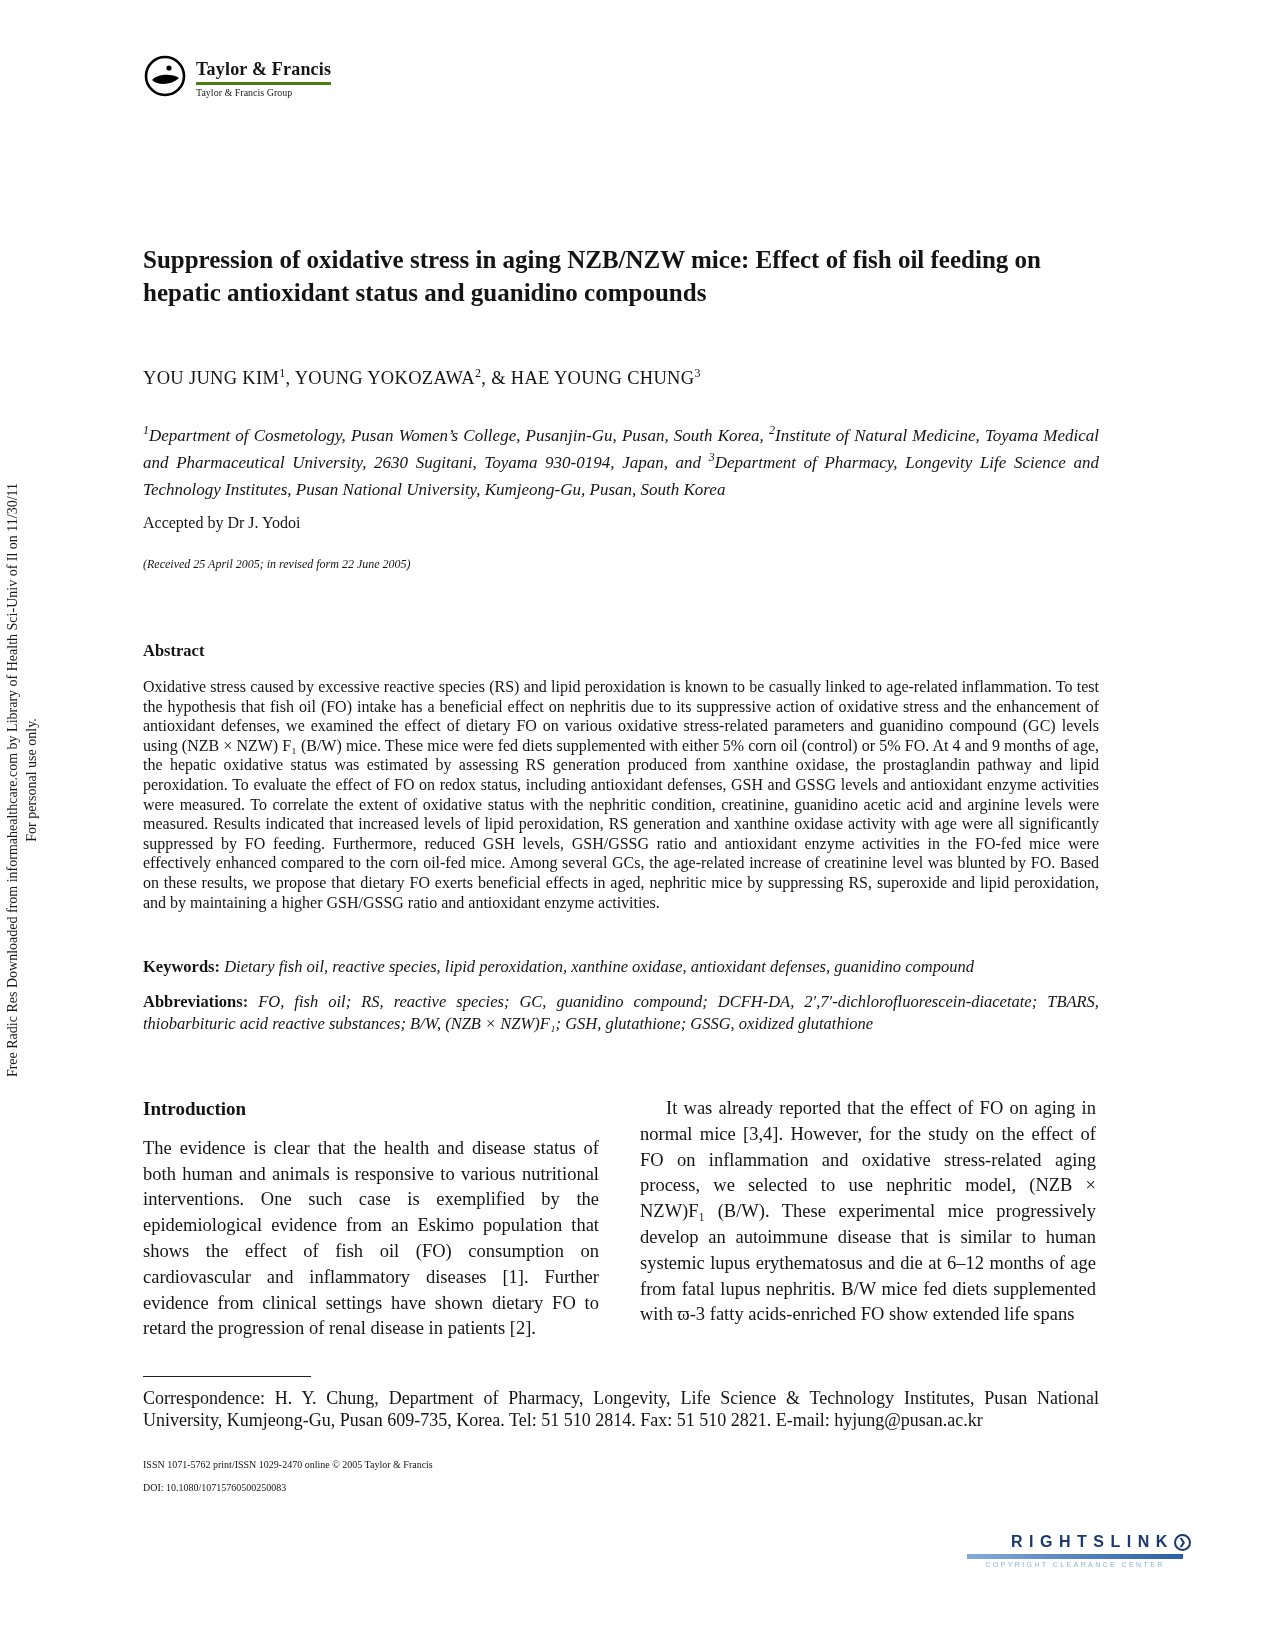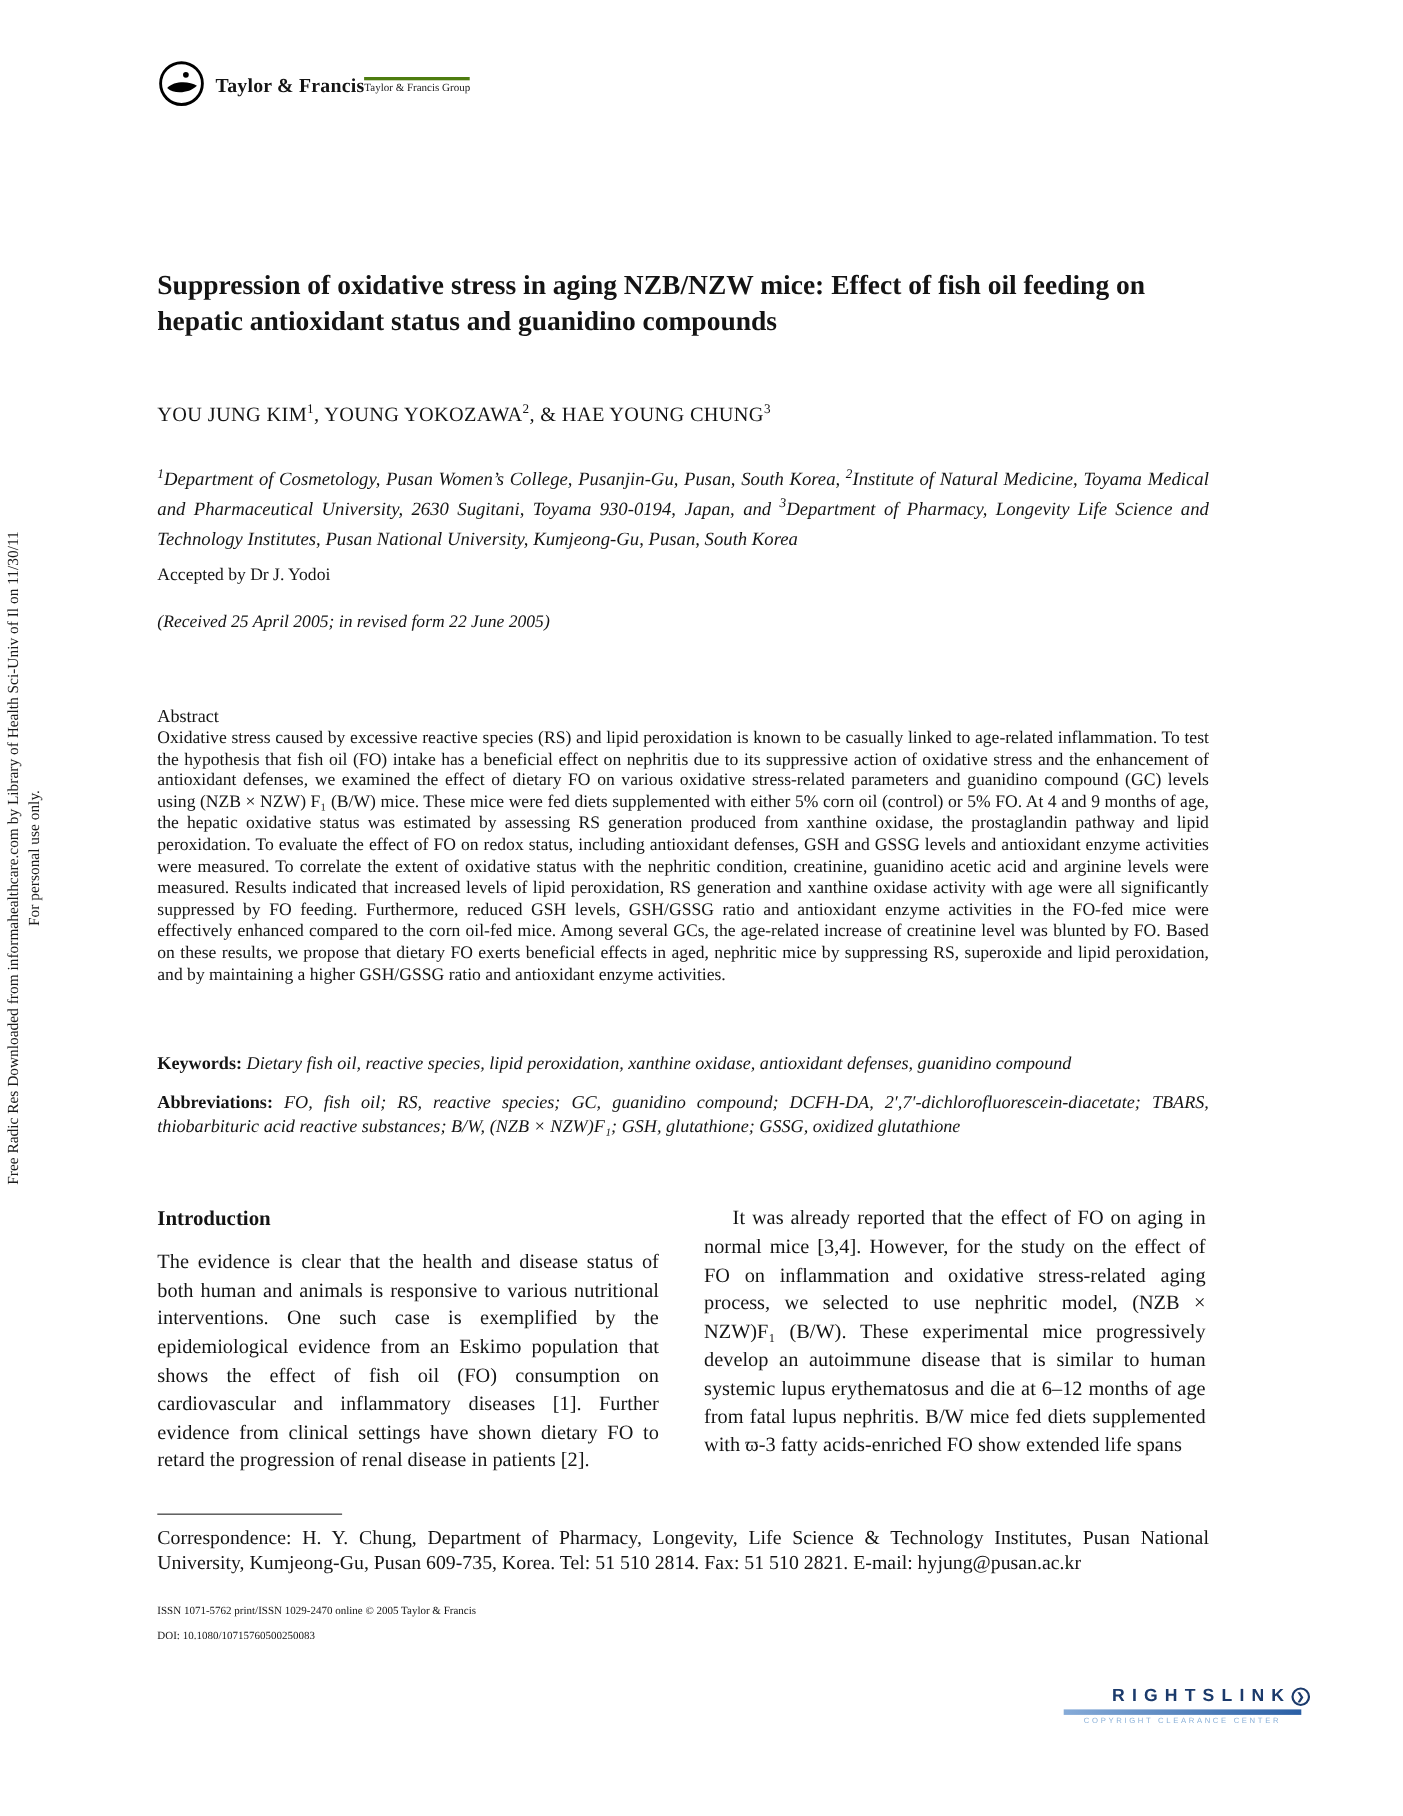--- a/index.html
+++ b/index.html
@@ -16,42 +16,42 @@
     transform:rotate(-90deg); transform-origin:center center;
     text-align:center; font-size:14px; line-height:19px; color:#1a1a1a;
     white-space:nowrap;
   }
 
   
   .header-row { position:absolute; left:143px; top:54px; width:953px; display:flex; justify-content:space-between; align-items:flex-start; }
   .journal-ref { font-size:17px; padding-top:8px; }
   .journal-ref .jname { font-style:italic; }
   .tf-logo { display:flex; align-items:center; gap:9px; }
-  .tf-text { display:flex; flex-direction:row; }
+  .tf-text { display:flex; flex-direction:column; }
   .tf-name { font-size:18px; font-weight:bold; letter-spacing:0.2px; }
   .tf-group { font-size:10px; color:#222; border-top:3px solid #4d7c0f; margin-top:2px; padding-top:2px; }
 
   .title {
     position:absolute; left:143px; top:243px; width:965px;
     font-size:25px; font-weight:bold; line-height:33px;
   }
 
   .authors { position:absolute; left:143px; top:368px; font-size:18.5px; letter-spacing:0.3px; }
   .authors sup, .affiliations sup { font-size:12px; line-height:0; }
 
   .affiliations {
     position:absolute; left:143px; top:422px; width:956px;
     font-style:italic; font-size:17px; line-height:27px; text-align:justify;
   }
 
   .accepted { position:absolute; left:143px; top:514px; font-size:16px; }
-  .received { position:absolute; left:143px; top:557px; font-size:16px; font-style:italic; }
+  .received { position:absolute; left:143px; top:557px; font-size:12px; font-style:italic; }
 
   .abstract { position:absolute; left:143px; top:641px; width:956px; }
-  .abstract-heading { font-size:16.5px; font-weight:normal; margin-bottom:0; }
+  .abstract-heading { font-size:16.5px; font-weight:bold; margin-bottom:16px; }
   .abstract-body { font-size:16px; line-height:19.6px; text-align:justify; }
 
   .keywords { position:absolute; left:143px; top:957px; width:956px; font-size:16.5px; }
   .keywords .lbl { font-weight:bold;margin-top:38px; }
   .keywords .txt { font-style:italic; }
 
   .abbreviations { position:absolute; left:143px; top:991px; width:956px; font-size:16.5px; line-height:22px; text-align:justify; }
   .abbreviations .lbl { font-weight:bold; }
   .abbreviations .txt { font-style:italic; }
 

